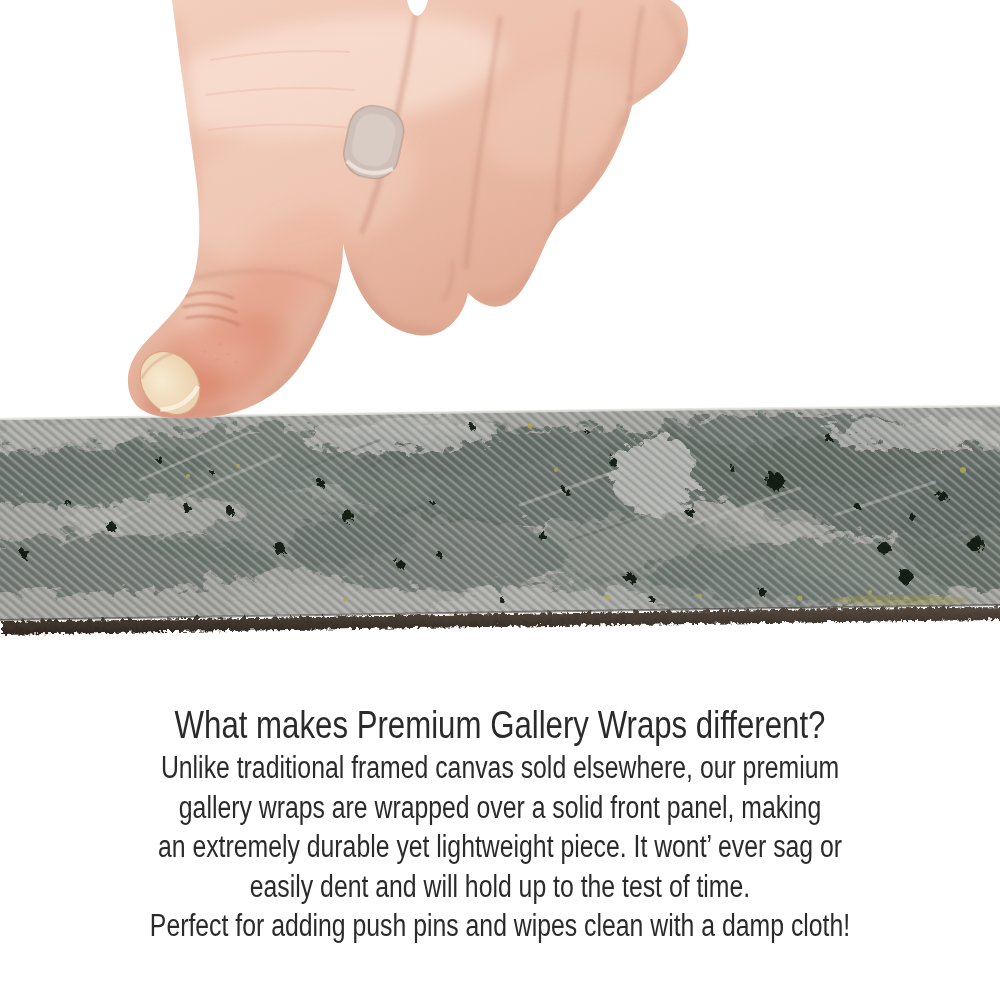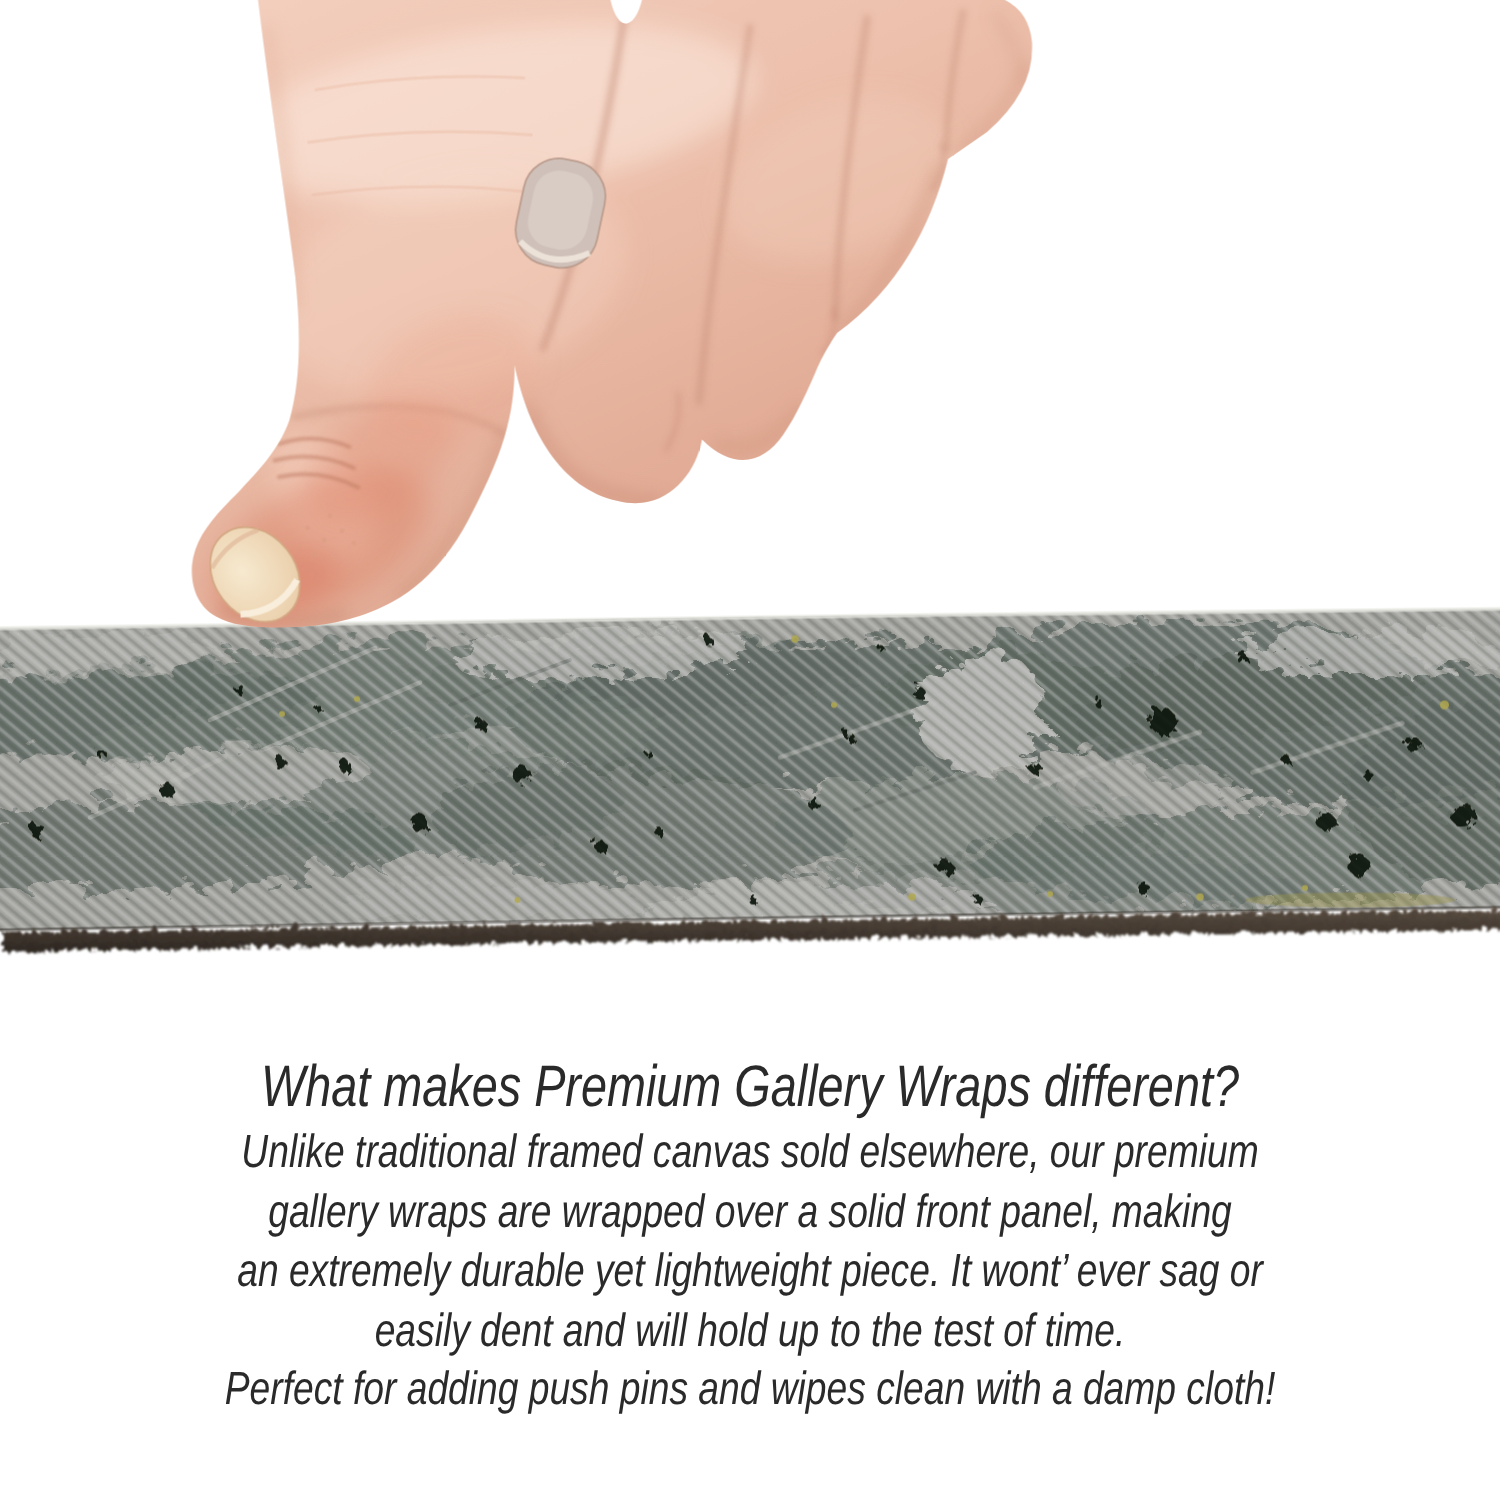--- a/index.html
+++ b/index.html
@@ -1,19 +1,19 @@
 <!DOCTYPE html>
 <html style="--color-background: #ffffff; --color-text: #2a2a2a; --color-canvas_base: #b5b5af; --color-canvas_paint: #4d5d53; --color-canvas_paint_light: #6b7c70; --color-canvas_highlight: #d8d8d2; --color-canvas_edge_dark: #2b2520; --color-skin_base: #ecbfab; --color-skin_shadow: #cb9078; --color-skin_pressed: #db7a5f; --color-nail: #f7ead0;"><head>
 <meta charset="utf-8">
 <style>
   html,body{margin:0;padding:0;}
   body{background:var(--color-background,#fff);font-family:"Liberation Sans",sans-serif;}
   .stage{position:relative;width:1000px;height:1000px;margin:0 auto;background:var(--color-background,#fff);overflow:hidden;}
   .photo{position:absolute;left:0;top:0;width:1000px;height:1000px;display:block;}
-  .copy{position:absolute;left:0;right:0;top:701px;text-align:center;font-style:italic;
+  .copy{position:absolute;left:0;right:0;top:701px;text-align:center;
         color:var(--color-text,#2a2a2a);}
   .headline{font-size:39px;line-height:47px;font-weight:500;transform:scaleX(.80);transform-origin:50% 50%;white-space:nowrap;}
   .line{font-size:31px;line-height:39.5px;font-weight:400;transform:scaleX(.80);transform-origin:50% 50%;white-space:nowrap;}
 </style>
 </head>
 <body>
 
 <div class="stage">
 
 <svg class="photo" viewBox="0 0 1000 1000" xmlns="http://www.w3.org/2000/svg">

